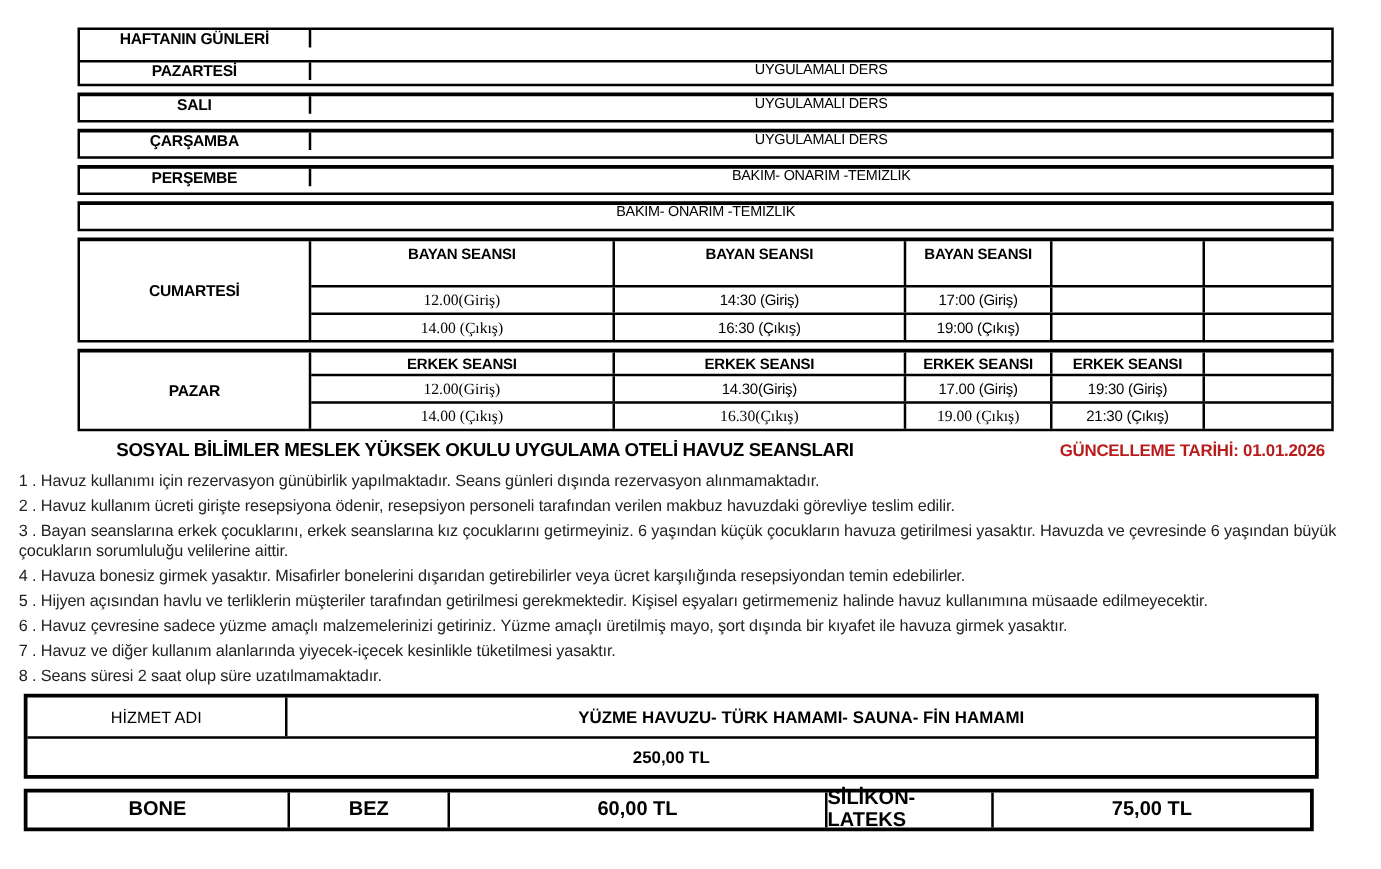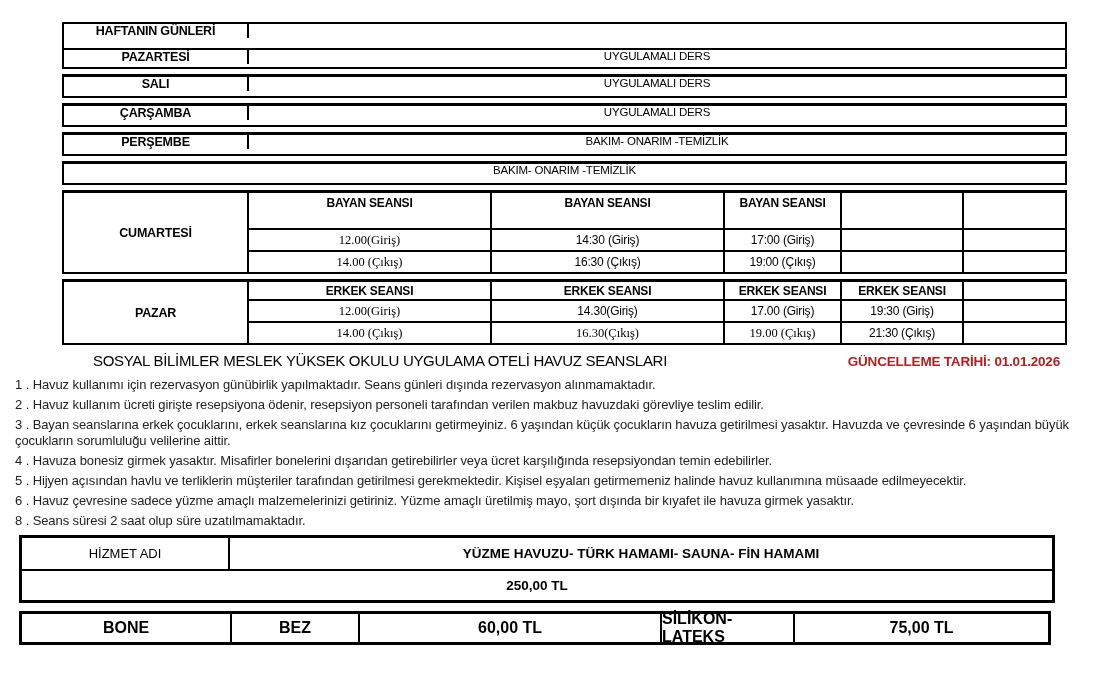--- a/index.html
+++ b/index.html
@@ -30,21 +30,21 @@
   .sc { display:flex; justify-content:center; font-size:12px; letter-spacing:-0.2px; text-align:center; }
   .sc + .sc { border-left:2px solid #000; }
   .c0 { width:241px; } .c1 { width:233px; } .c2 { width:117px; } .c3 { width:122px; } .c4 { flex:1; }
   .shead { height:35px; font-weight:700; align-items:flex-start; padding-top:3px; }
   .shead.short { height:17px; align-items:center; padding-top:0; }
   .stime { height:20px; align-items:center; }
   .serif { font-family:"Liberation Serif","DejaVu Serif",serif; font-size:12.5px; letter-spacing:0; }
   
   .titlebar { display:flex; justify-content:space-between; align-items:baseline;
               margin:7px 45px 0 93px; }
-  .doc-title { font-weight:400; font-size:15px; letter-spacing:-0.3px; }
+  .doc-title { font-weight:700; font-size:15px; letter-spacing:-0.3px; }
   .update { font-weight:700; font-size:13.5px; letter-spacing:-0.2px; }
   
   .rules { margin:8px 18px 0 15px; }
   .rule { font-size:13px; line-height:16px; margin-bottom:4px; color:#222; letter-spacing:-0.1px; }
   
   .ptable { margin:6px 0 0 19px; width:1036px; border:3px solid #000; }
   .prow { display:flex; height:31px; }
   .prow + .prow { border-top:2px solid #000; }
   .plabel { width:208px; border-right:2px solid #000; display:flex; align-items:center;
             justify-content:center; font-weight:400; font-size:13px; }
@@ -160,20 +160,21 @@
     <div class="update" style="color: #b91c1c;">GÜNCELLEME TARİHİ: 01.01.2026</div>
   </div>
 
   <div class="rules">
     <div class="rule">1 . Havuz kullanımı için rezervasyon günübirlik yapılmaktadır. Seans günleri dışında rezervasyon alınmamaktadır.</div>
     <div class="rule">2 . Havuz kullanım ücreti girişte resepsiyona ödenir, resepsiyon personeli tarafından verilen makbuz havuzdaki görevliye teslim edilir.</div>
     <div class="rule">3 . Bayan seanslarına erkek çocuklarını, erkek seanslarına kız çocuklarını getirmeyiniz. 6 yaşından küçük çocukların havuza getirilmesi yasaktır. Havuzda ve çevresinde 6 yaşından büyük çocukların sorumluluğu velilerine aittir.</div>
     <div class="rule">4 . Havuza bonesiz girmek yasaktır. Misafirler bonelerini dışarıdan getirebilirler veya ücret karşılığında resepsiyondan temin edebilirler.</div>
     <div class="rule">5 . Hijyen açısından havlu ve terliklerin müşteriler tarafından getirilmesi gerekmektedir. Kişisel eşyaları getirmemeniz halinde havuz kullanımına müsaade edilmeyecektir.</div>
     <div class="rule">6 . Havuz çevresine sadece yüzme amaçlı malzemelerinizi getiriniz. Yüzme amaçlı üretilmiş mayo, şort dışında bir kıyafet ile havuza girmek yasaktır.</div>
+    <div class="rule">7 . Havuz ve diğer kullanım alanlarında yiyecek-içecek kesinlikle tüketilmesi yasaktır.</div>
     <div class="rule">8 . Seans süresi 2 saat olup süre uzatılmamaktadır.</div>
   </div>
 
   <div class="ptable">
     <div class="prow">
       <div class="plabel">HİZMET ADI</div>
       <div class="pval">YÜZME HAVUZU- TÜRK HAMAMI- SAUNA- FİN HAMAMI</div>
     </div>
     <div class="prow">
       <div class="pval">250,00 TL</div>

